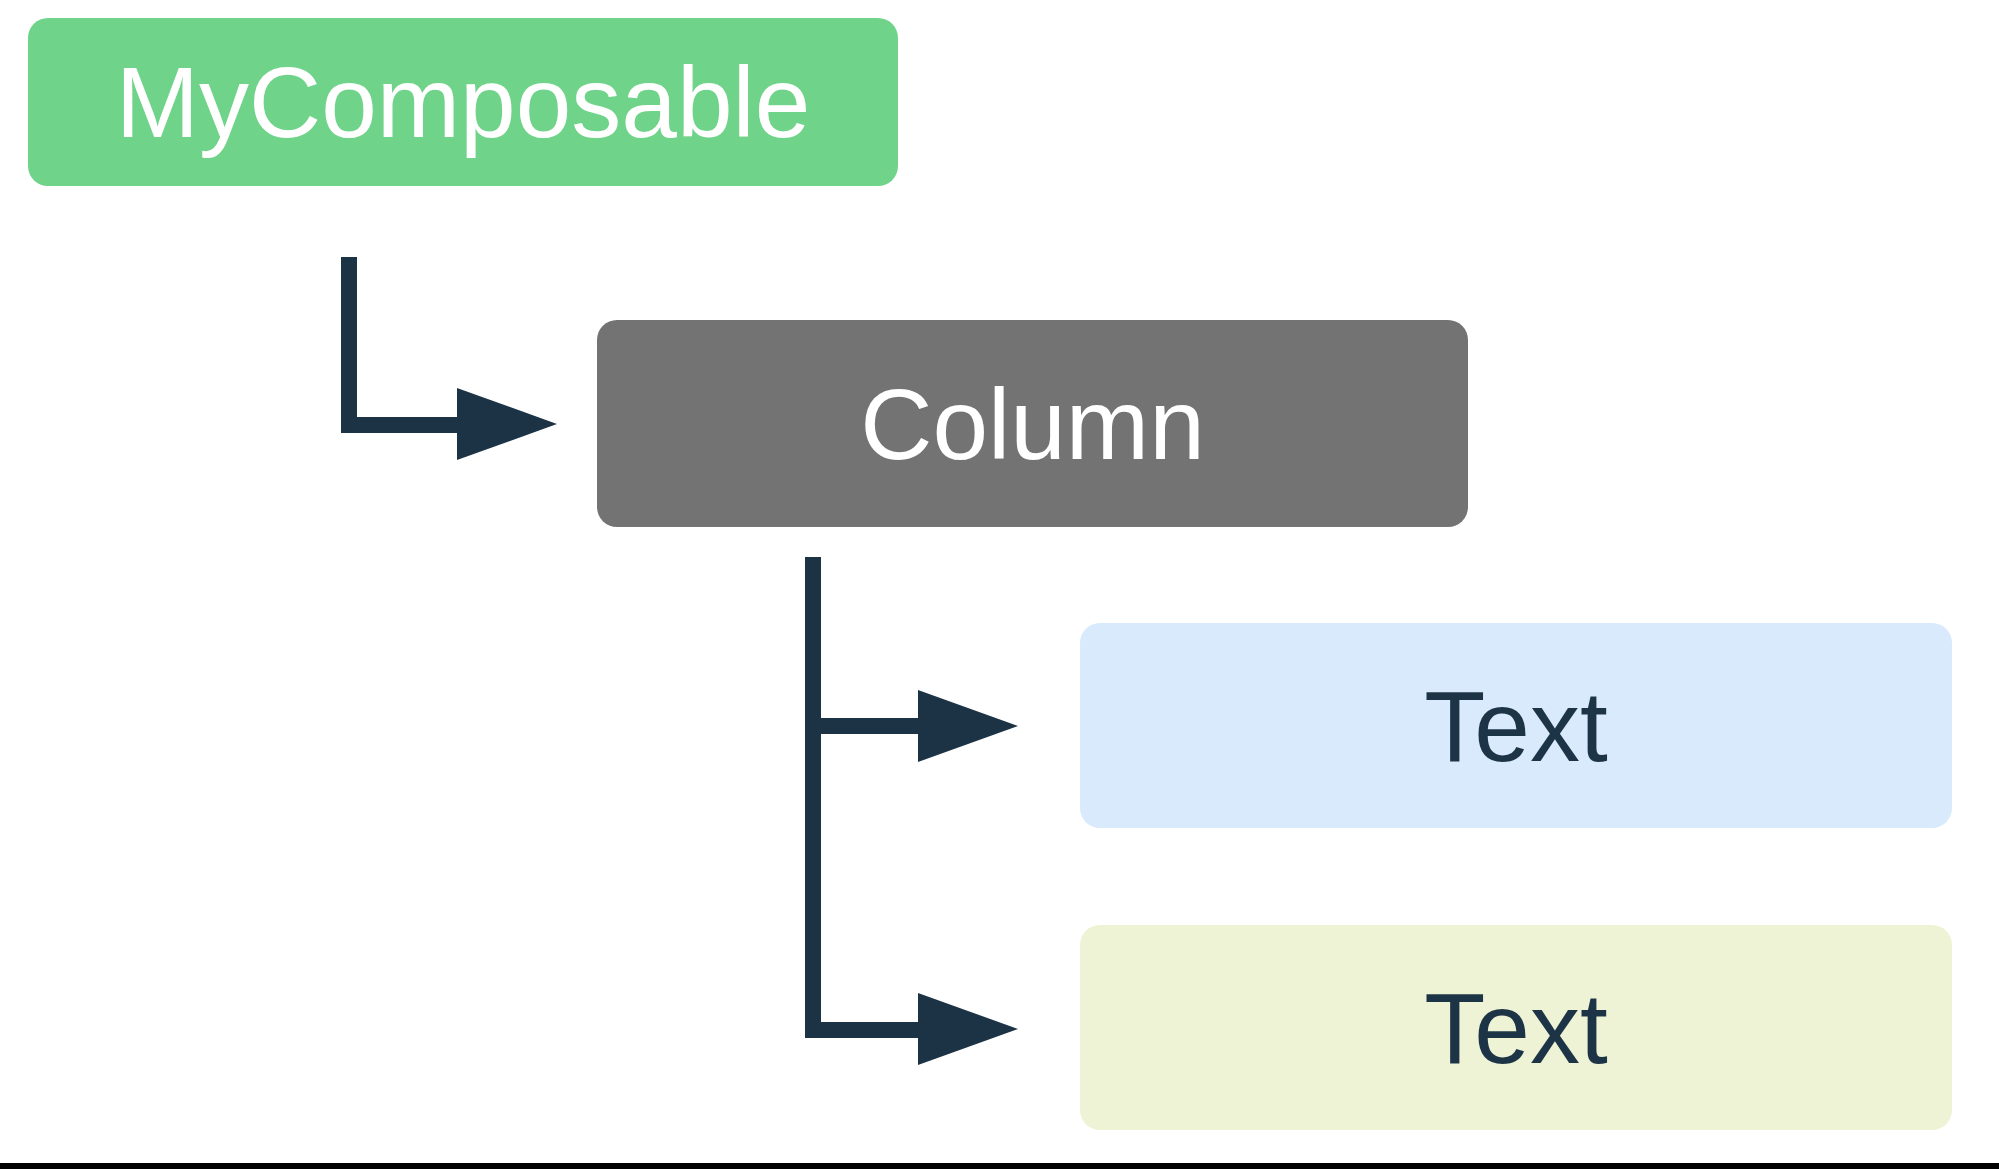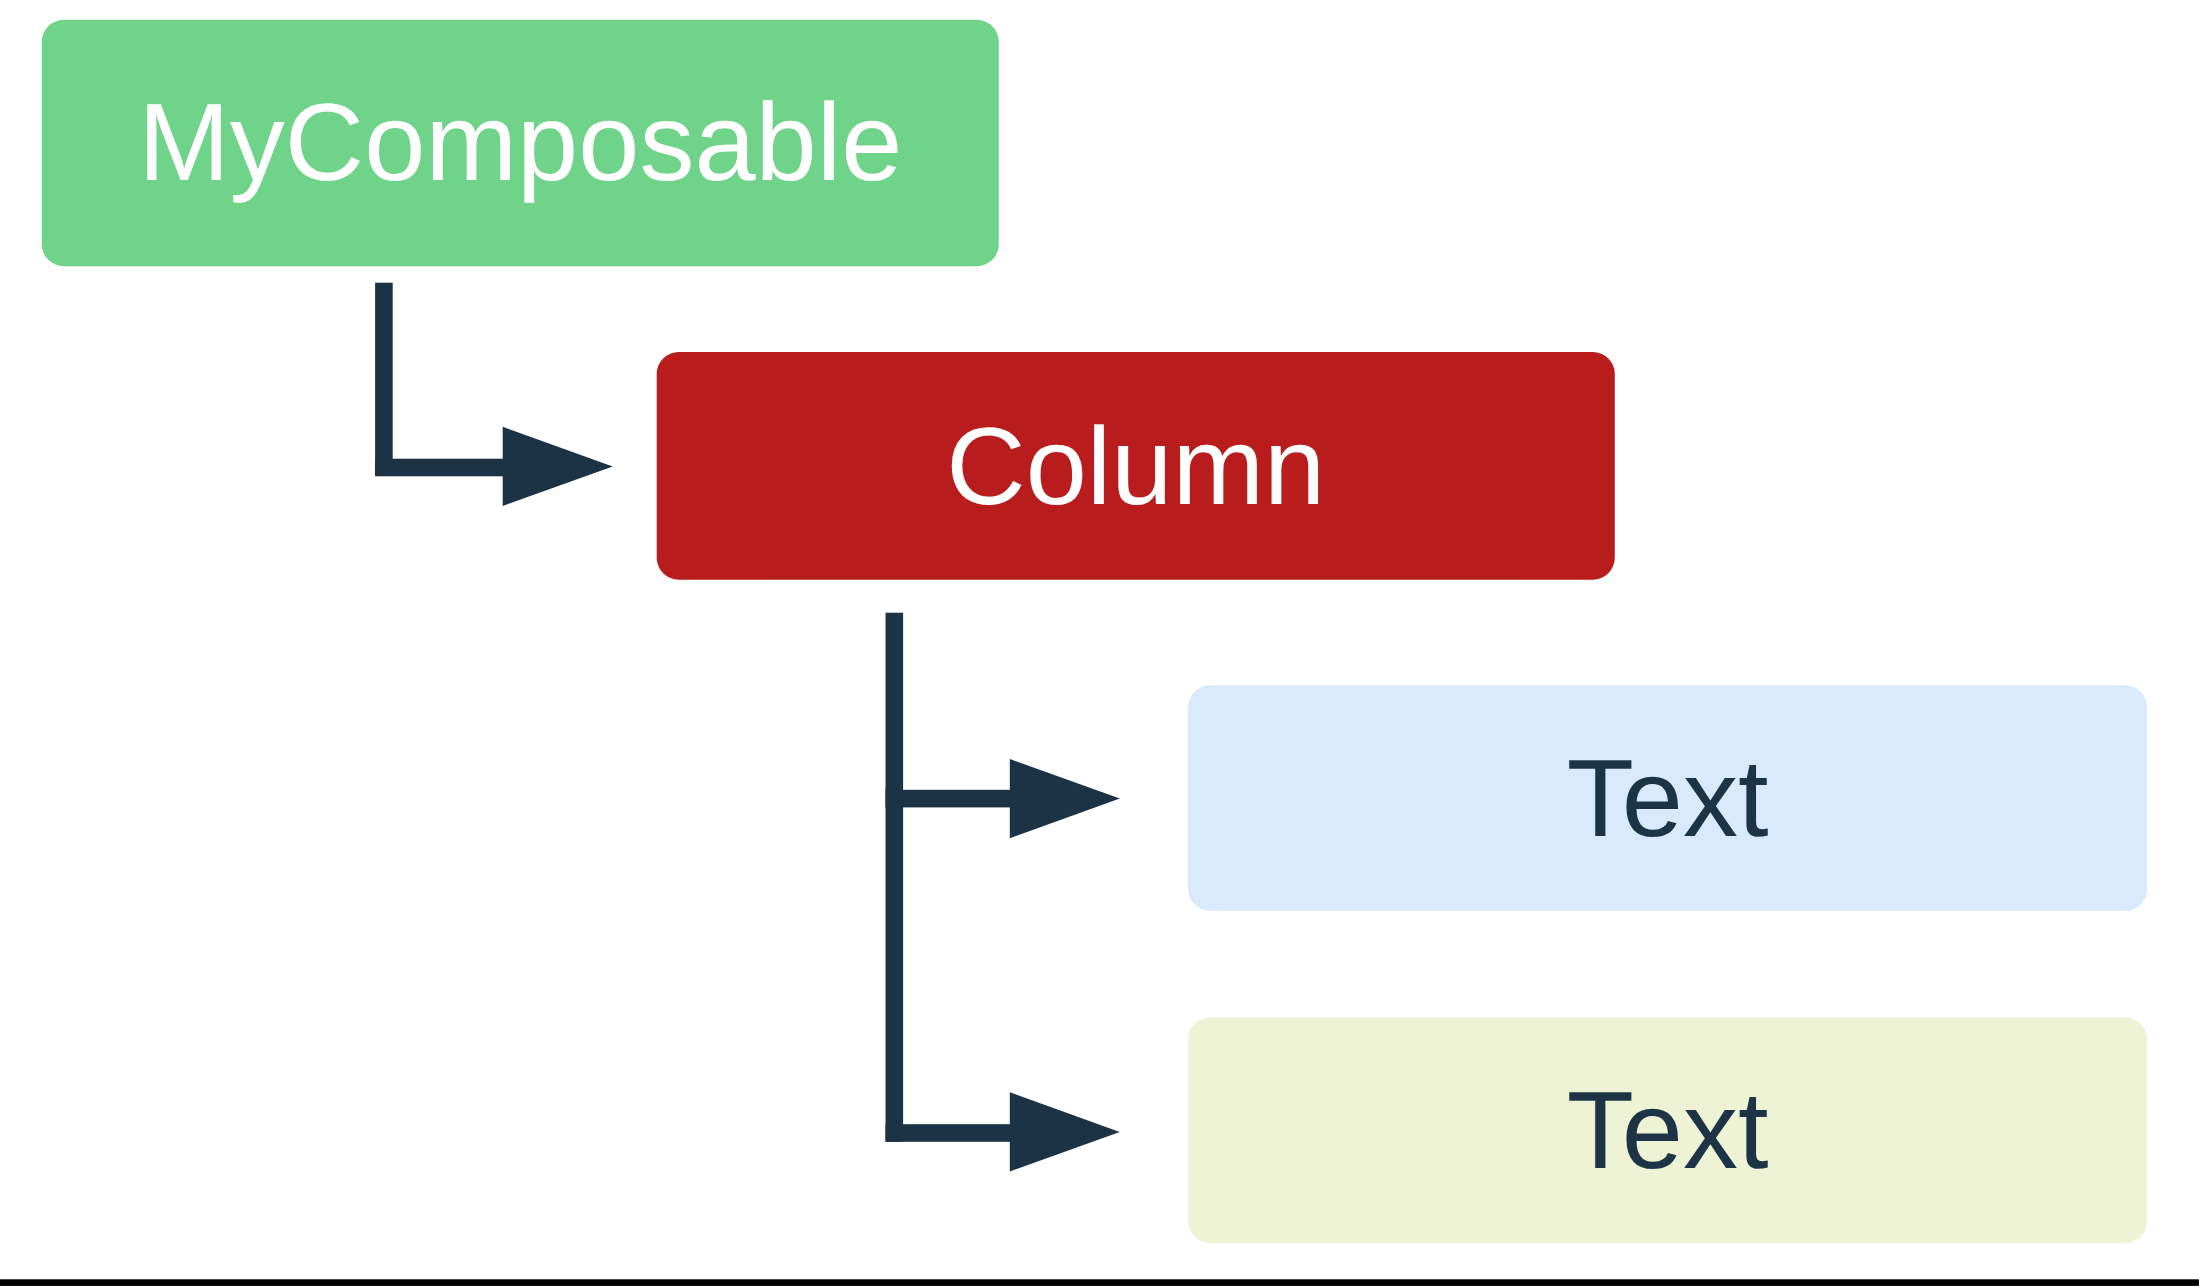--- a/index.html
+++ b/index.html
@@ -34,21 +34,21 @@
   .arrowhead {
     position: absolute;
     width: 0;
     height: 0;
     border-top: 36px solid transparent;
     border-bottom: 36px solid transparent;
     border-left-width: 100px;
     border-left-style: solid;
   }
   
-  #node-root   { left: 38px;   top: 18px;  width: 870px; height: 224px; }
+  #node-root   { left: 28px;   top: 18px;  width: 870px; height: 168px; }
   #node-column { left: 597px;  top: 320px; width: 871px; height: 207px; }
   #node-text1  { left: 1080px; top: 623px; width: 872px; height: 205px; }
   #node-text2  { left: 1080px; top: 925px; width: 872px; height: 205px; }
   
   #conn1-v    { left: 341px; top: 257px; width: 16px;  height: 175px; }
   #conn1-h    { left: 341px; top: 417px; width: 117px; height: 16px; }
   #conn1-head { left: 457px; top: 388px; }
   
   #conn2-v     { left: 805px; top: 557px;  width: 16px;  height: 481px; }
   #conn2a-h    { left: 805px; top: 718px;  width: 114px; height: 16px; }
@@ -64,21 +64,21 @@
 <div class="canvas">
 
   <div class="node" id="node-root" style="background-color: rgb(111, 211, 137);">
     <span class="node-label" style="color: rgb(255, 255, 255);">MyComposable</span>
   </div>
 
   <div class="line" id="conn1-v" style="background-color: rgb(28, 51, 69);"></div>
   <div class="line" id="conn1-h" style="background-color: rgb(28, 51, 69);"></div>
   <div class="arrowhead" id="conn1-head" style="border-left-color: rgb(28, 51, 69);"></div>
 
-  <div class="node" id="node-column" style="background-color: #b91c1c;">
+  <div class="node" id="node-column" style="background-color: #737373;">
     <span class="node-label" style="color: rgb(255, 255, 255);">Column</span>
   </div>
 
   <div class="line" id="conn2-v" style="background-color: rgb(28, 51, 69);"></div>
 
   <div class="line" id="conn2a-h" style="background-color: rgb(28, 51, 69);"></div>
   <div class="arrowhead" id="conn2a-head" style="border-left-color: rgb(28, 51, 69);"></div>
 
   <div class="line" id="conn2b-h" style="background-color: rgb(28, 51, 69);"></div>
   <div class="arrowhead" id="conn2b-head" style="border-left-color: rgb(28, 51, 69);"></div>

